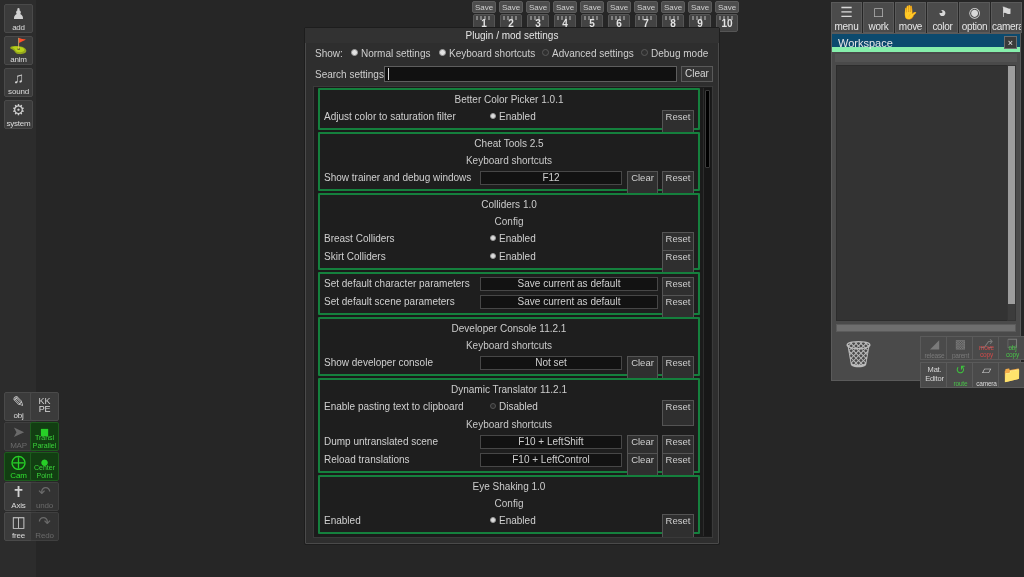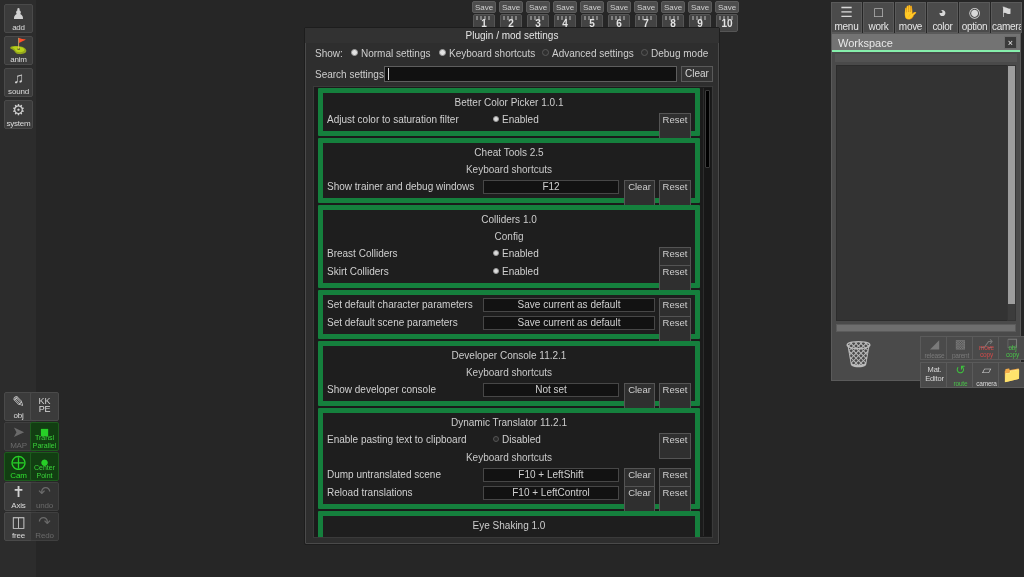--- a/index.html
+++ b/index.html
@@ -152,25 +152,25 @@
 
   
   #workspace {
     position: absolute; left: 831px; top: 33px;
     width: 190px; height: 348px;
     background: #4a4a4a;
     border: 1px solid #5a5a5a;
   }
   #ws-title {
     position: absolute; left: 0; top: 0; right: 0; height: 18px;
-    background: #737373;
+    background: #0c4a6e;
     color: #e8e8e8;
     font-size: 11px; line-height: 18px;
     padding-left: 6px;
-    border-bottom: 2px solid #86efac;
+    border-bottom: 5px solid #86efac;
   }
   #ws-close {
     position: absolute; right: 3px; top: 2px;
     width: 13px; height: 13px;
     background: #3a3a3a;
     border: 1px solid #6d6d6d;
     color: #e9e9e9;
     font-size: 9px; line-height: 12px; text-align: center;
   }
   #ws-toolbar {
@@ -307,21 +307,21 @@
     overflow: hidden;
   }
   #settings-list {
     position: absolute; left: 0; top: 0;
     width: 390px;
   }
   .plugin-card {
     position: relative;
     margin: 1px 4px 2px 4px;
     background: #1e1e1e;
-    border: 5px solid #15803d;
+    border: 2px solid #15803d;
     border-radius: 1px;
     padding: 1px 0 2px 0;
   }
   .card-title {
     text-align: center;
     font-size: 10px; line-height: 17px;
     color: #cdcdcd;
   }
   .card-section {
     text-align: center;

